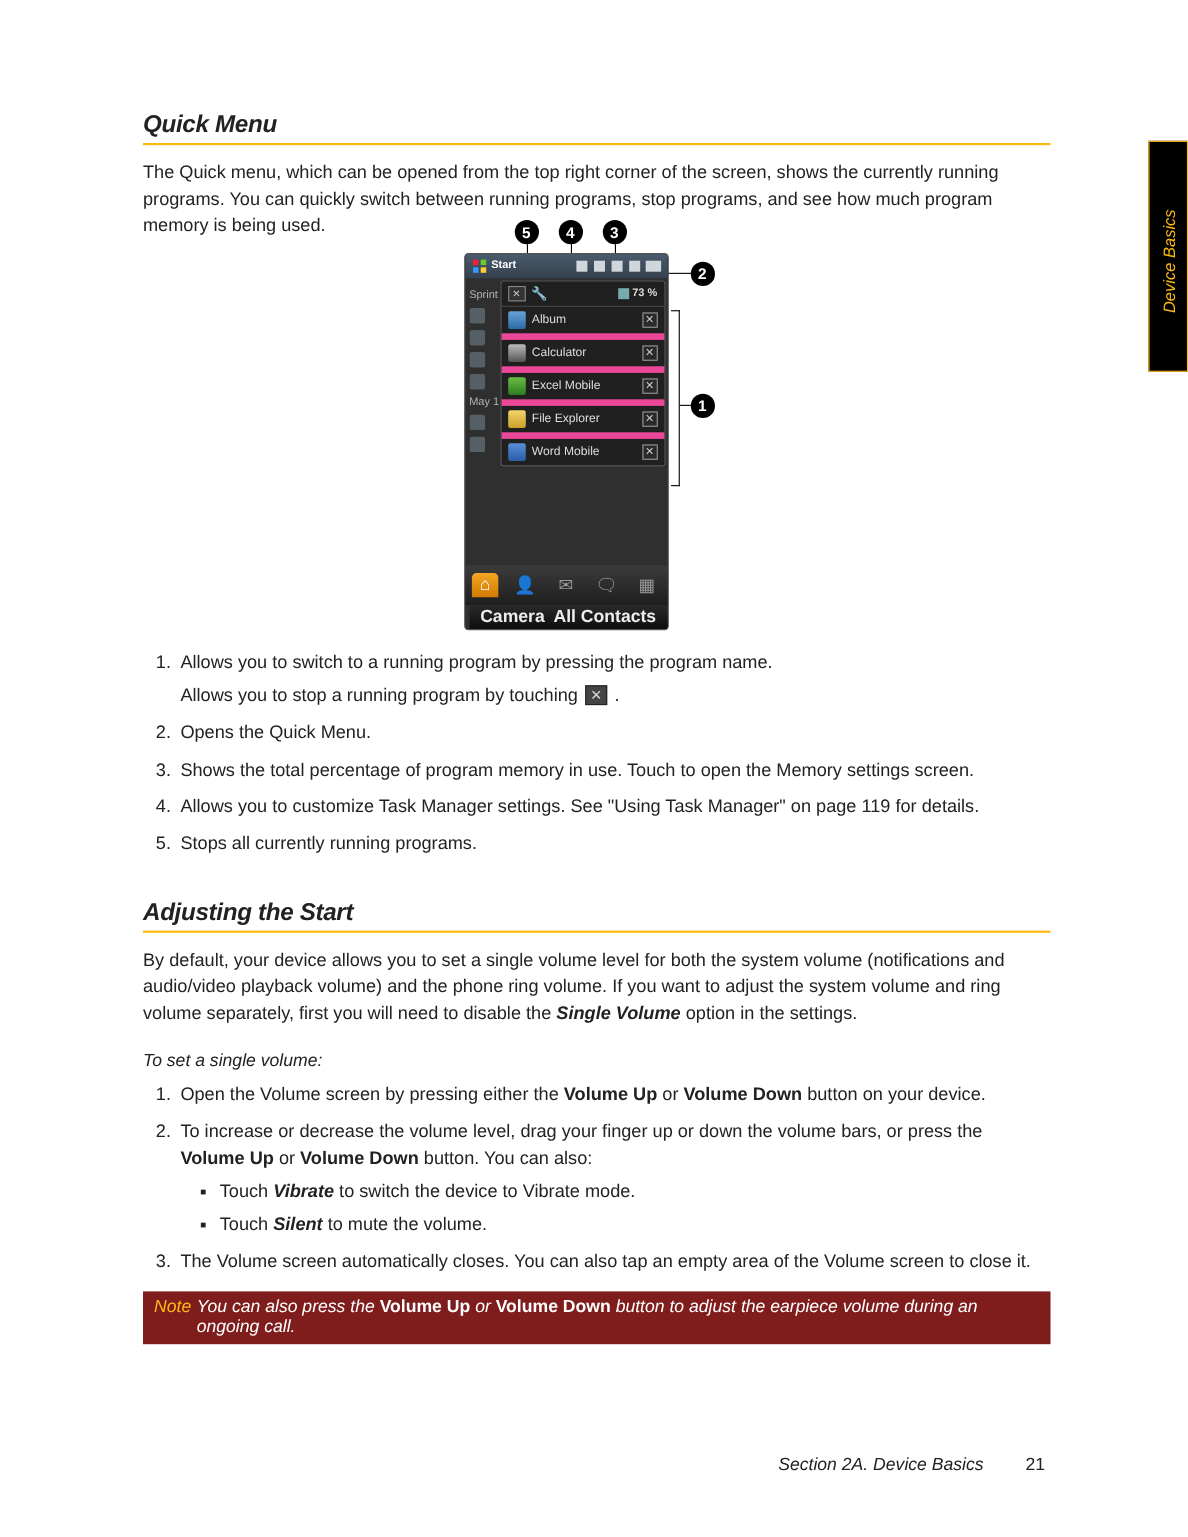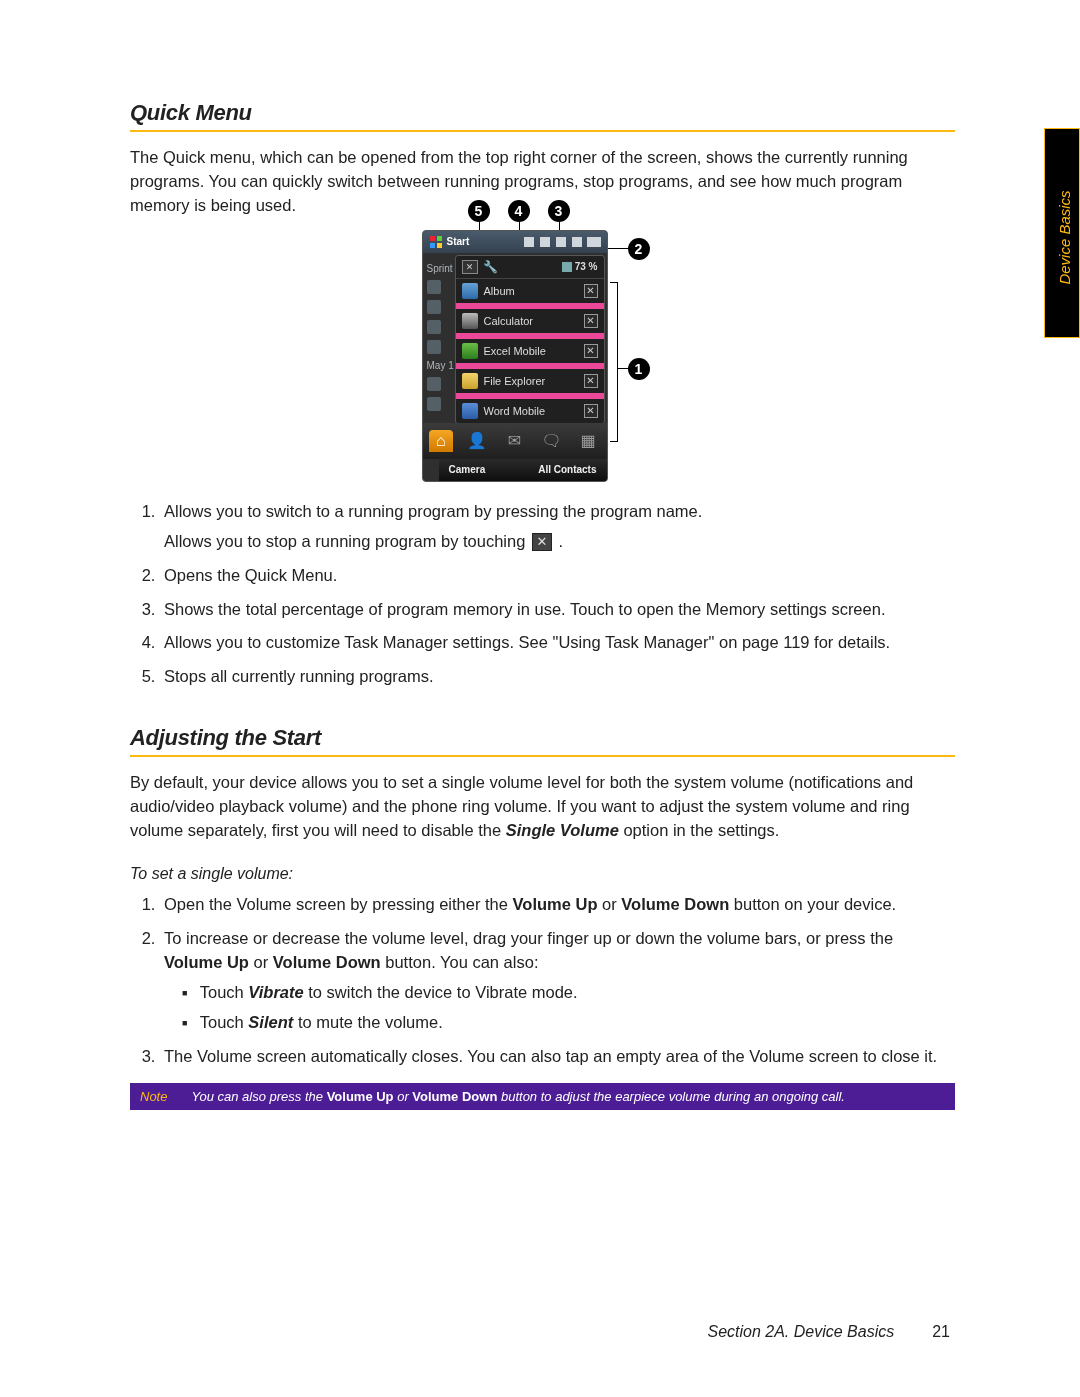--- a/index.html
+++ b/index.html
@@ -35,21 +35,21 @@
     display: flex;
     justify-content: center;
     margin: 12px 0 18px 0;
   }
   .phone-figure {
     position: relative;
     width: 242px;
   }
   .phone {
     width: 186px;
-    height: 252px;
+    height: 343px;
     background: #2f2f2f;
     border: 1px solid #555;
     border-radius: 4px;
     position: relative;
     overflow: hidden;
   }
   .statusbar {
     height: 22px;
     background: linear-gradient(#4a5b6c,#34414f);
     display: flex;
@@ -98,24 +98,24 @@
   .home-bg .row{margin:6px 0;display:flex;align-items:center;gap:4px;}
   .home-bg .ico{width:14px;height:14px;background:#556066;display:inline-block;border-radius:2px;}
   .bottom-tabs {
     position:absolute; bottom:22px; left:0; right:0; height:36px;
     background:linear-gradient(#3b3b3b,#1e1e1e);
     display:flex; align-items:center; justify-content:space-around;
   }
   .tab-ico{width:24px;height:22px;display:flex;align-items:center;justify-content:center;color:#999;}
   .tab-home{background:linear-gradient(#f5a623,#d07a00);border-radius:4px 4px 0 0;color:#fff;}
   .softbar {
-    position:absolute; bottom:0; left:16px; right:0; height:22px;
+    position:absolute; bottom:0; left:4px; right:0; height:22px;
     background:linear-gradient(#2a2a2a,#0e0e0e);
     display:flex; justify-content:space-between; align-items:center;
-    color:#eee; font-size:10px; font-weight:bold; padding:0 10px;
+    color:#eee; font-size:16px; font-weight:bold; padding:0 10px;
   }
   
   .callout {
     position:absolute; width:22px;height:22px;border-radius:50%;
     background:#000;color:#fff;display:flex;align-items:center;justify-content:center;
     font-weight:bold;font-size:14px;
   }
   .lead { position:absolute; background:#000; }
   .bracket { position:absolute; border-right:1.5px solid #000; border-top:1.5px solid #000; border-bottom:1.5px solid #000; }
 
@@ -135,22 +135,22 @@
     align-items:center;justify-content:center;color:#ddd;font-size:13px;vertical-align:middle;
     margin:0 2px;
   }
   .subhead-ital {
     font-style: italic; font-size:16px; margin: 22px 0 10px 0;
   }
   ul.bullets { list-style:none; padding-left:18px; margin-top:6px; }
   ul.bullets li::before { content:"■"; font-size:9px; margin-right:8px; position:relative; top:-2px; }
   ul.bullets li { margin-bottom:6px; }
   .note-box {
-    background:#4c1d95; color:#fff; font-size:13px; font-style:italic;
-    padding:6px 10px; display:flex; gap:24px; align-items:flex-start;
+    background:#7f1d1d; color:#fff; font-size:16px; font-style:italic;
+    padding:6px 10px; display:flex; gap:5px; align-items:flex-start;
     margin-top:14px;
   }
   .note-box .note-lbl { color:#fdb913; font-style:italic; font-weight:normal; }
   .note-box b { font-style:normal; }
   .side-tab {
     position:absolute; right:0; top:128px; width:36px; height:210px;
     background:#000; border:1px solid #fdb913;
   }
   .side-tab .txt {
     color:#fdb913; font-style:italic; font-size:15px;

